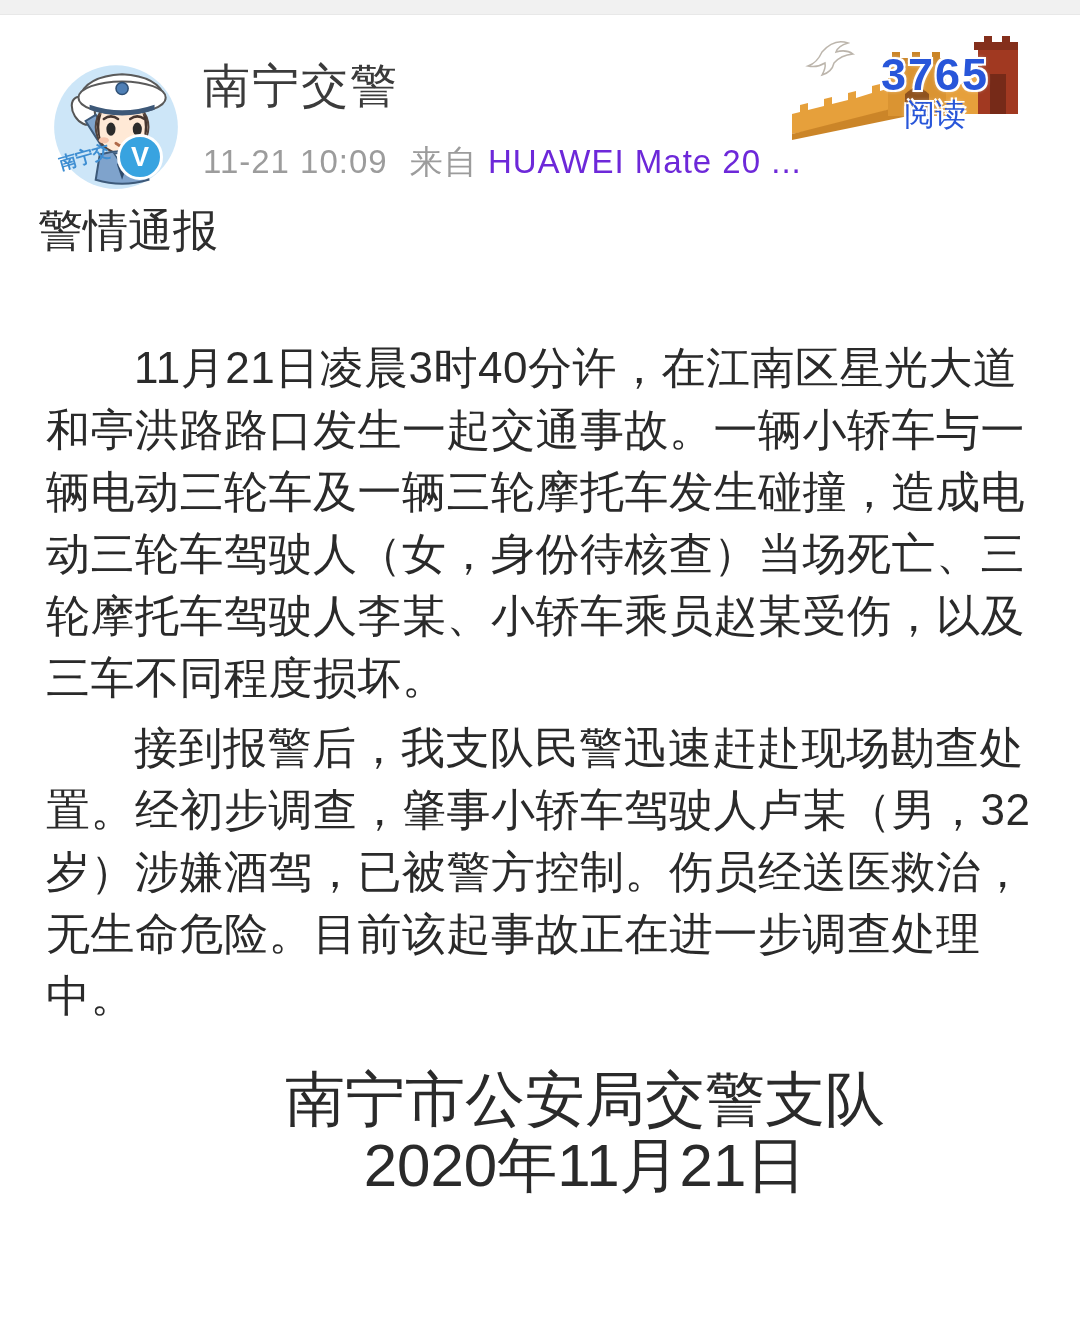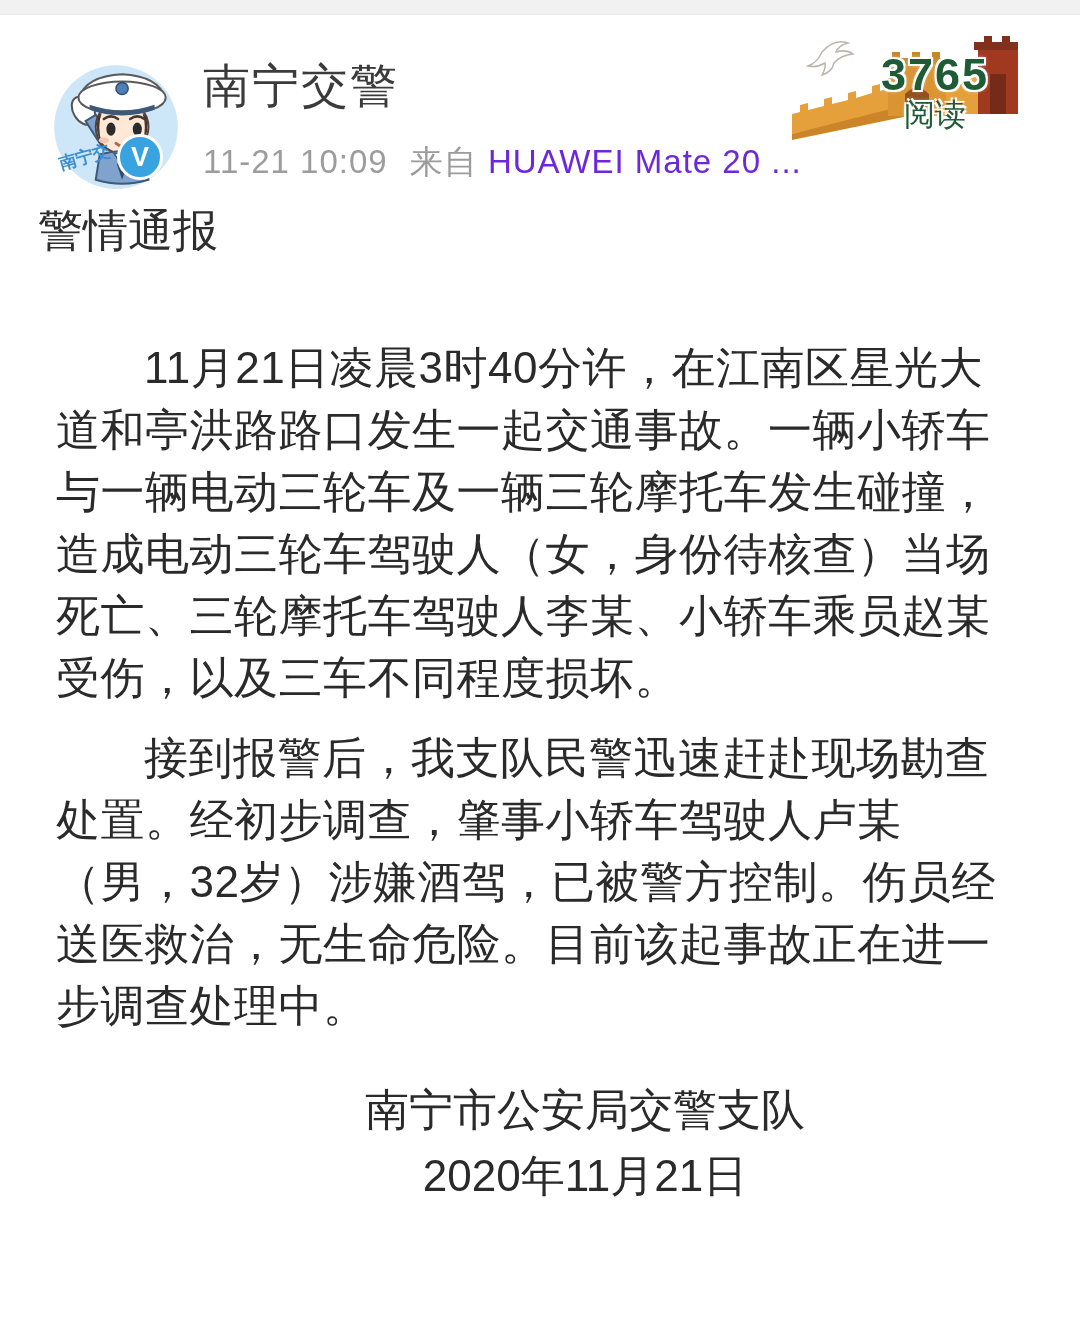--- a/index.html
+++ b/index.html
@@ -81,21 +81,21 @@
     opacity: 0.95;
     pointer-events: none;
   }
   .watermark svg { position: absolute; top: 0; left: 0; width: 226px; height: 120px; }
   .read-count {
     position: absolute;
     top: 30px;
     right: 8px;
     width: 150px;
     text-align: center;
-    color: #14532d;
+    color: #1d4ed8;
   }
   .read-count .num {
     font-size: 45px;
     font-weight: bold;
     letter-spacing: 2px;
     line-height: 46px;
     text-shadow: -2px -2px 0 #fff, 2px -2px 0 #fff, -2px 2px 0 #fff, 2px 2px 0 #fff, 0 0 5px #fff;
   }
   .read-count .lbl {
     font-size: 31px;
@@ -113,32 +113,32 @@
   }
   .article-title {
     font-size: 45px;
     font-weight: 500;
     line-height: 52px;
     margin: 0 0 80px 0;
     color: #2e2e2e;
     font-family: Liberation Serif, serif;
   }
   .article p.body-par {
-    margin: 18px;
+    margin: 8px;
     font-size: 44px;
     font-weight: 500;
     line-height: 62px;
     text-indent: 2em;
     letter-spacing: 0.5px;
   }
   .signature {
     margin-top: 42px;
     padding-left: 90px;
     text-align: center;
-    font-size: 44px;
+    font-size: 60px;
     font-weight: 500;
     line-height: 62px;
   }
   .signature .sig-date { margin-top: 4px; }
 </style>
 </head>
 <body>
 
 <div class="page">
 

